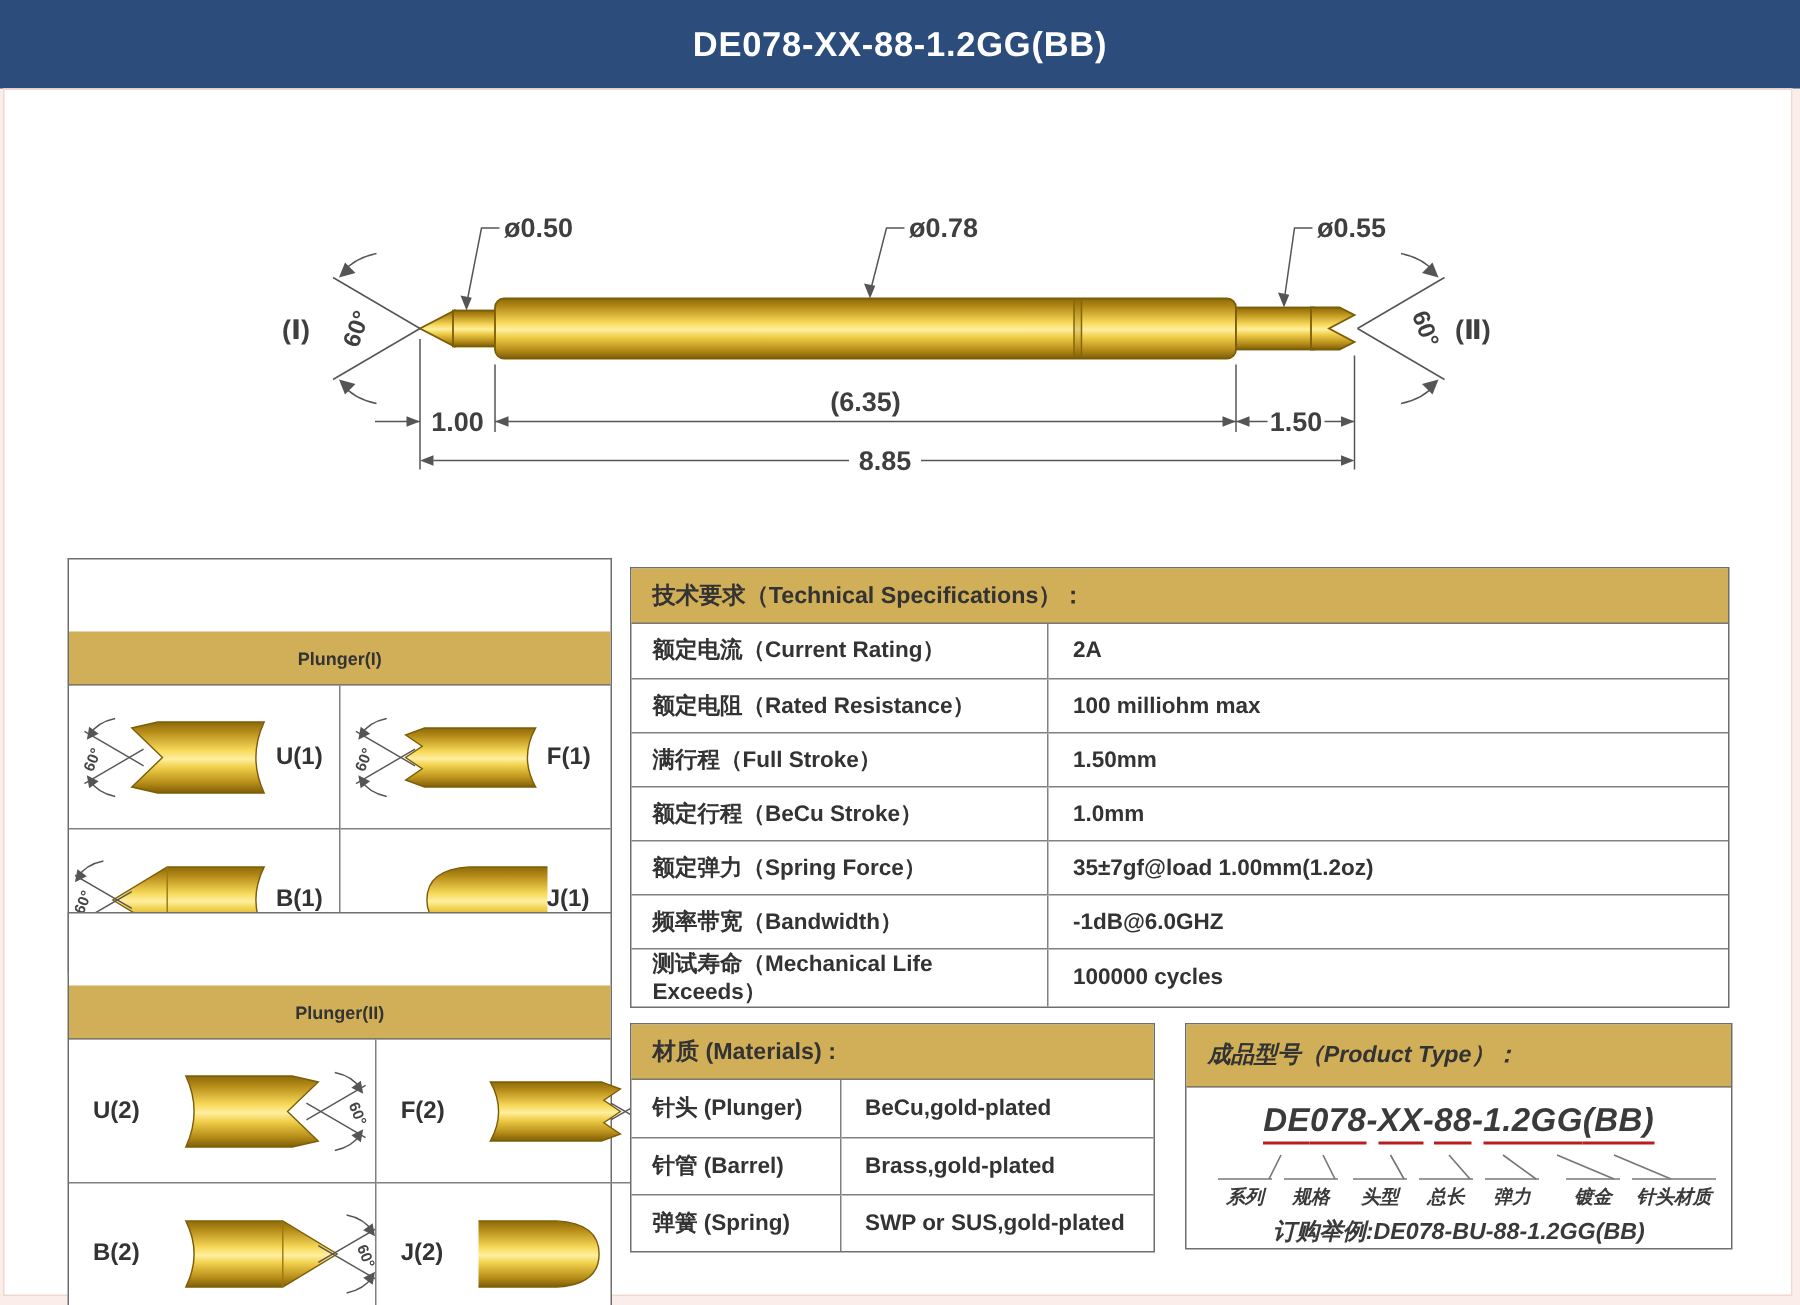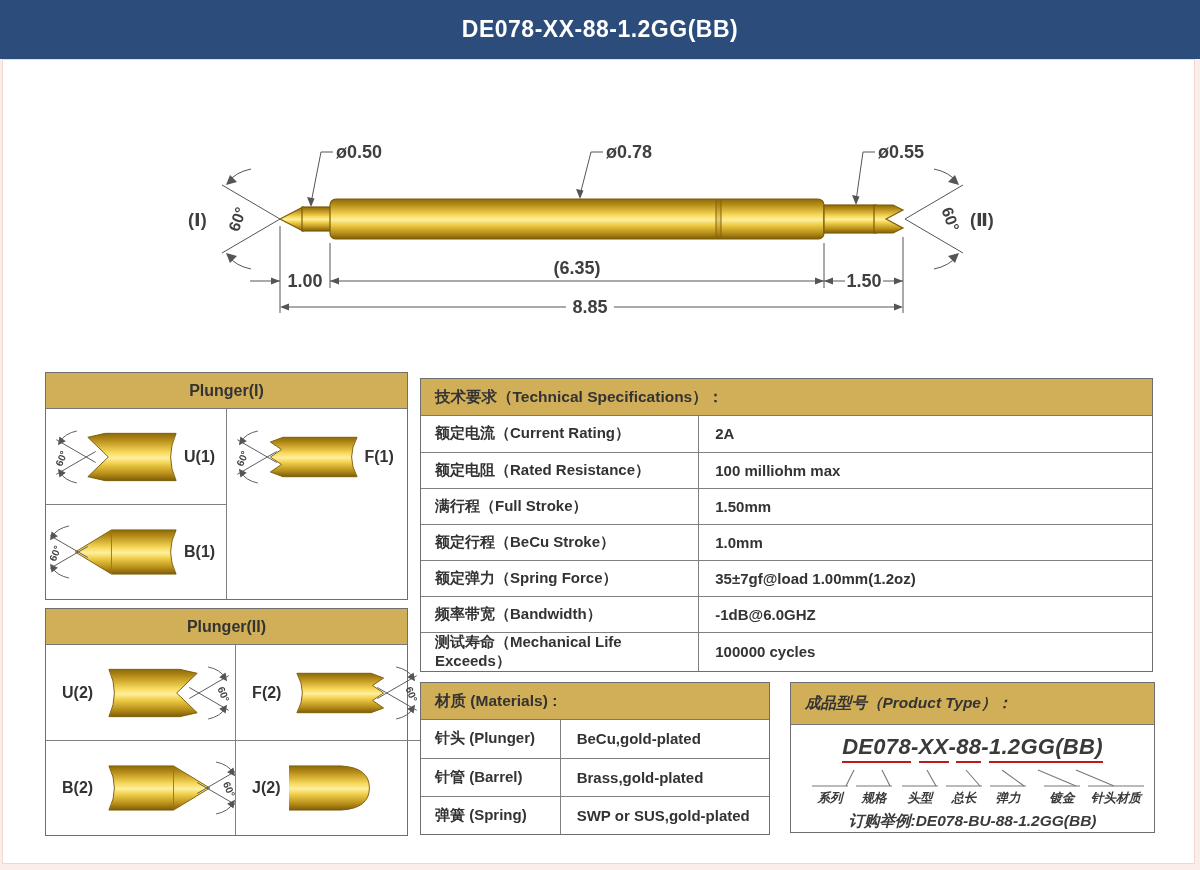--- a/index.html
+++ b/index.html
@@ -8,32 +8,32 @@
   .topbar{position:absolute;left:0;top:0;width:1200px;height:59px;background:#2c4d7c;
           display:flex;align-items:center;justify-content:center;}
   .topbar span{color:#fff;font-size:23px;font-weight:700;letter-spacing:.5px;}
   .panel{position:absolute;left:2px;top:59px;width:1193px;height:805px;background:#fff;
          border:1px solid #f2d6d0;box-sizing:border-box;}
 
   
   .boxed{position:absolute;background:#fff;border:1px solid #6e6e6e;box-sizing:border-box;}
   .box-title{background:#d1ae58;border-bottom:1px solid #787878;color:#333;font-weight:700;
              display:flex;align-items:center;box-sizing:border-box;}
-  .center-title{justify-content:center;font-size:16px;}
+  .center-title{justify-content:center;font-size:12px;margin-top:48px;}
   .left-title{padding-left:14px;font-size:15.5px;}
 
   
   .ptable{left:45px;width:363px;}
   .ptable .box-title{height:36px;}
   .pgrid{display:grid;grid-template-columns:1fr 1fr;}
   .pcell{height:95px;display:flex;align-items:center;box-sizing:border-box;}
   .pcell.rb{border-right:1px solid #808080;}
   .pcell.tb{border-top:1px solid #808080;}
   .pcell.p1{padding-left:4px;}
-  .pcell.p2{padding-left:16px;gap:8px;}
+  .pcell.p2{padding-left:16px;gap:23px;}
   .tiplabel{font-size:16px;font-weight:700;color:#333;white-space:nowrap;}
   .tipsvg{flex:0 0 auto;}
   .angtext{font-size:13px;font-weight:700;fill:#444;}
 
   
   .spec{left:420px;top:378px;width:733px;}
   .spec .box-title{height:37px;}
   .dtable{width:100%;border-collapse:collapse;}
   .dtable td{height:36px;font-size:15px;font-weight:600;color:#333;padding:0 0 0 14px;
              border-top:1px solid #808080;box-sizing:border-box;}
@@ -199,20 +199,26 @@
         </svg>
         <span class="tiplabel">F(1)</span>
       </div>
       <div class="pcell rb tb p1">
         <svg class="tipsvg" width="134" height="84" viewBox="0 0 170 84">
           <use href="#tip-b"></use>
             <use href="#angmark" transform="translate(-10,0)"></use>
           <text class="angtext" x="7" y="48" text-anchor="middle" transform="rotate(-68 7 44)">60°</text>
         </svg>
         <span class="tiplabel">B(1)</span>
+      </div>
+      <div class="pcell tb p1">
+        <svg class="tipsvg" width="134" height="84" viewBox="0 0 170 84">
+          <use href="#tip-j" transform="translate(28,0)"></use>
+        </svg>
+        <span class="tiplabel">J(1)</span>
       </div>
     </div>
   </div>
 
   <div class="boxed ptable" style="top:608px;">
     <div class="box-title center-title">Plunger(II)</div>
     <div class="pgrid">
       <div class="pcell rb p2">
         <span class="tiplabel">U(2)</span>
         <svg class="tipsvg" width="134" height="84" viewBox="0 0 170 84">

